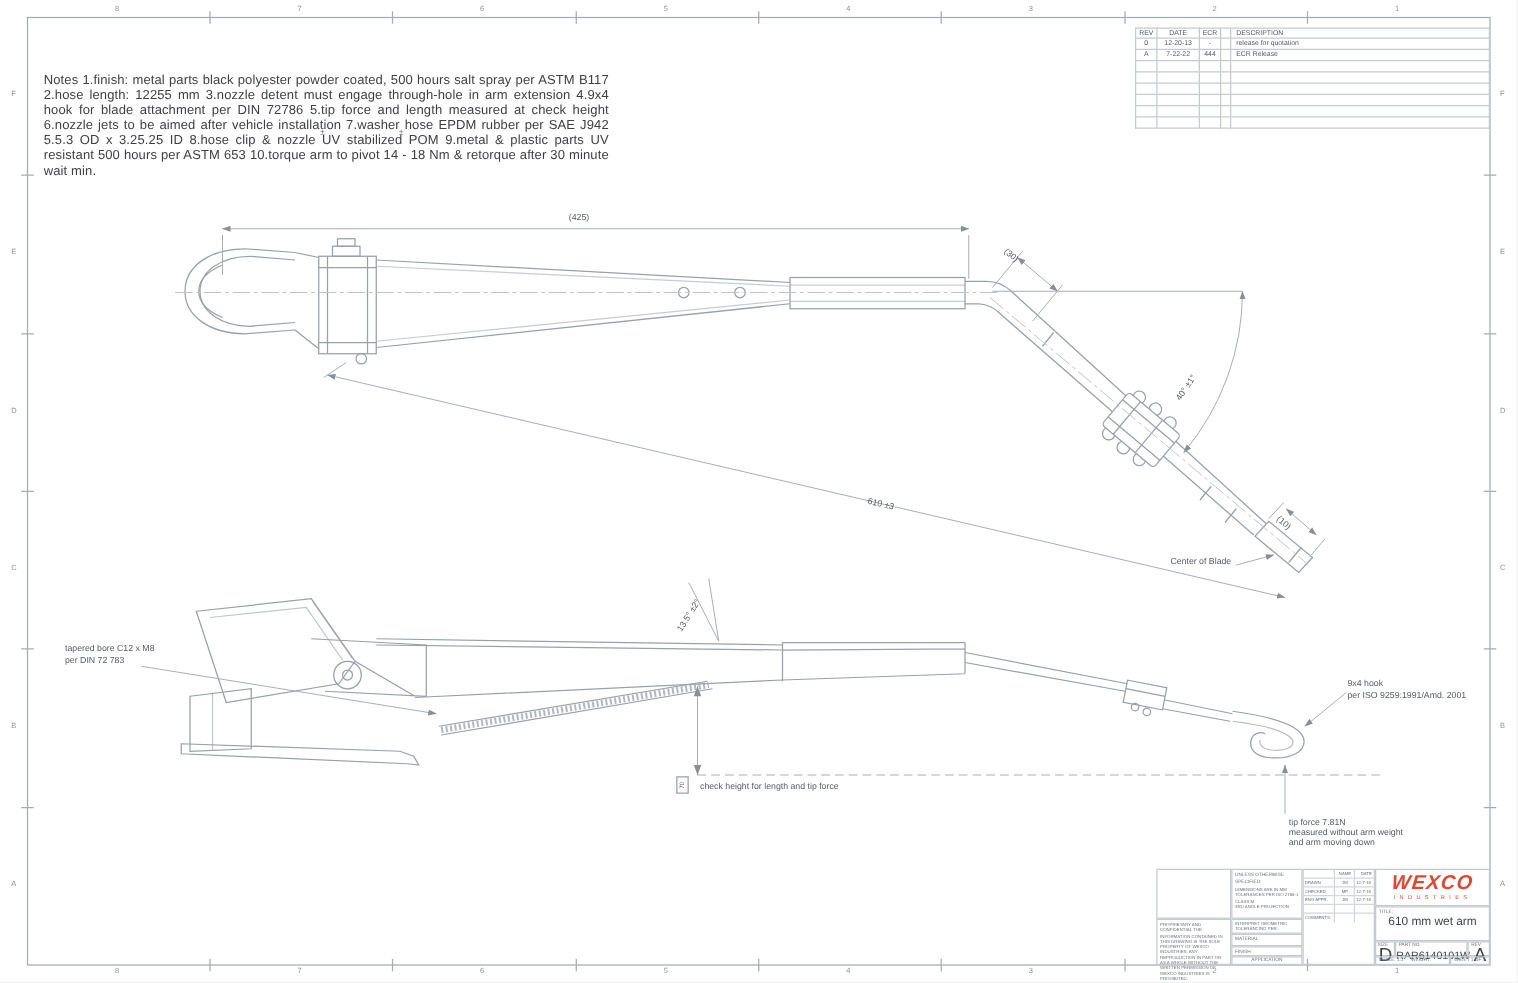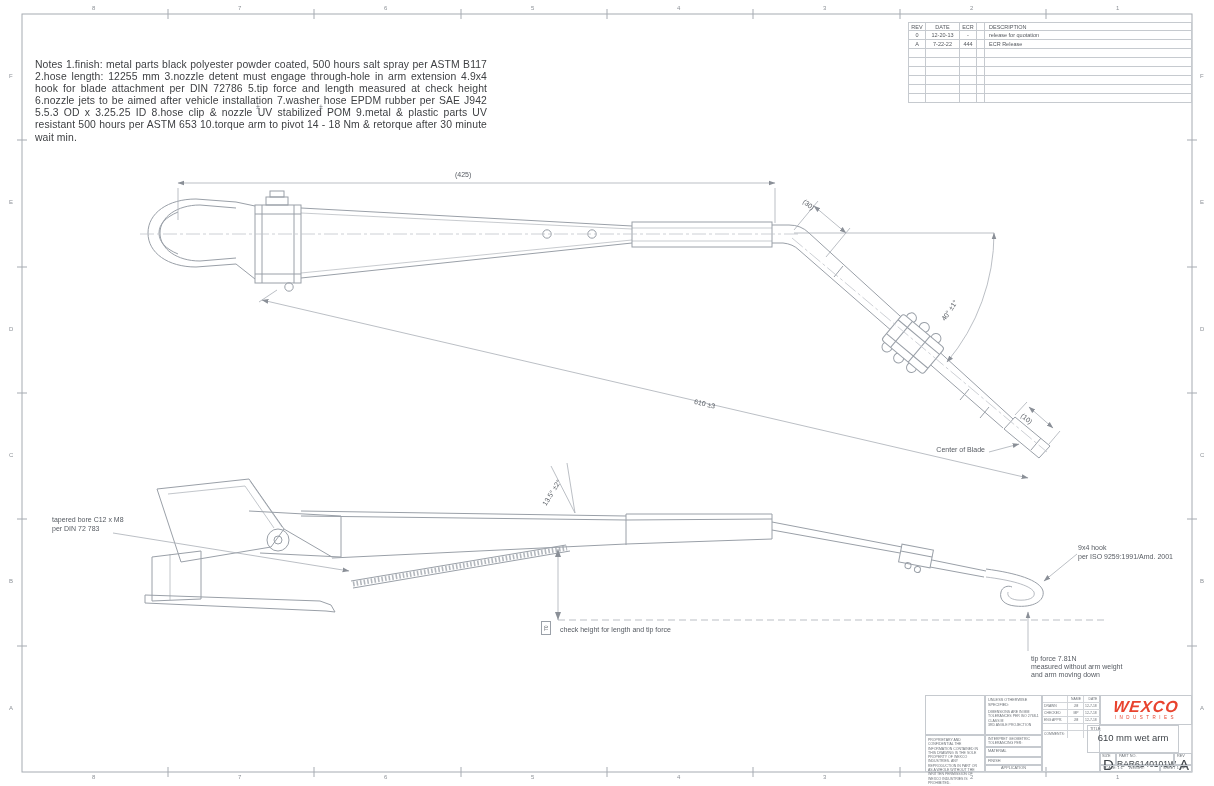--- a/index.html
+++ b/index.html
@@ -329,21 +329,21 @@
         <div class="c" style="border-left:none;border-bottom:none">COMMENTS:</div>
         <div class="c" style="border-bottom:none"></div>
           <div class="c" style="border-bottom:none"></div>
       </div>
     </div>
 
     <div class="bx" style="left:175px;top:0;width:92px;height:30px;padding-top:3px">
       <div id="logo-main" style="color:#e8432e">WEXCO</div>
       <div id="logo-sub" style="color:#e8432e">INDUSTRIES</div>
     </div>
-    <div class="bx" style="left:162px;top:30px;width:92px;height:28px">
+    <div class="bx" style="left:175px;top:30px;width:92px;height:28px">
       <div class="tlab" style="padding:1px 0 0 2px">TITLE:</div>
       <div id="tb-title">610 mm wet arm</div>
     </div>
     <div class="bx" style="left:175px;top:58px;width:16px;height:12px">
       <div class="tlab" style="padding-left:1px">SIZE</div>
       <div class="bigletter" style="padding-left:2px;margin-top:-2px">D</div>
     </div>
     <div class="bx" style="left:191px;top:58px;width:58px;height:12px">
       <div class="tlab" style="padding-left:2px">PART NO.</div>
       <div id="partno" style="text-align:center">RAR6140101W</div>

